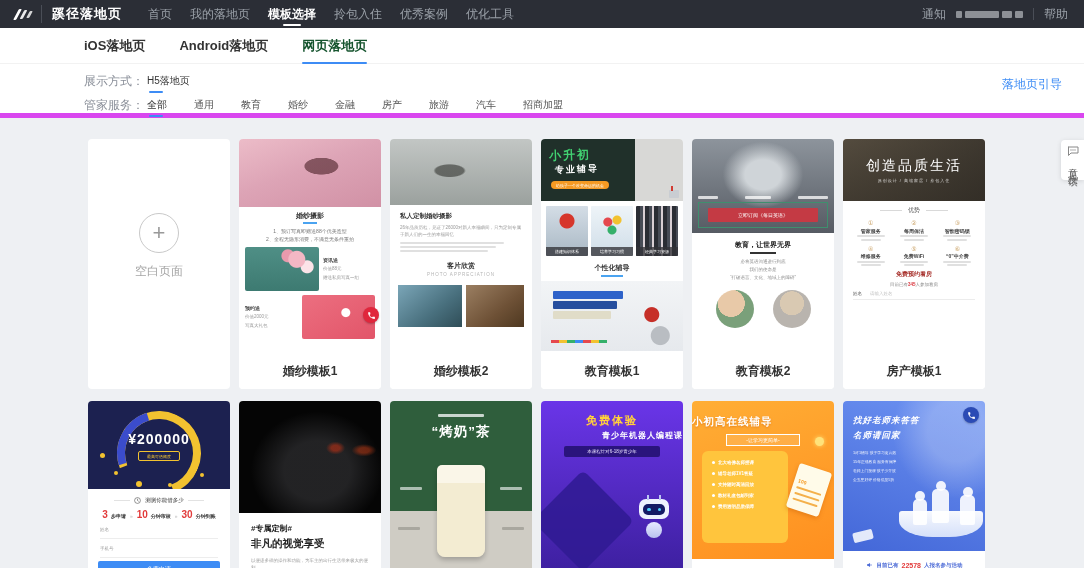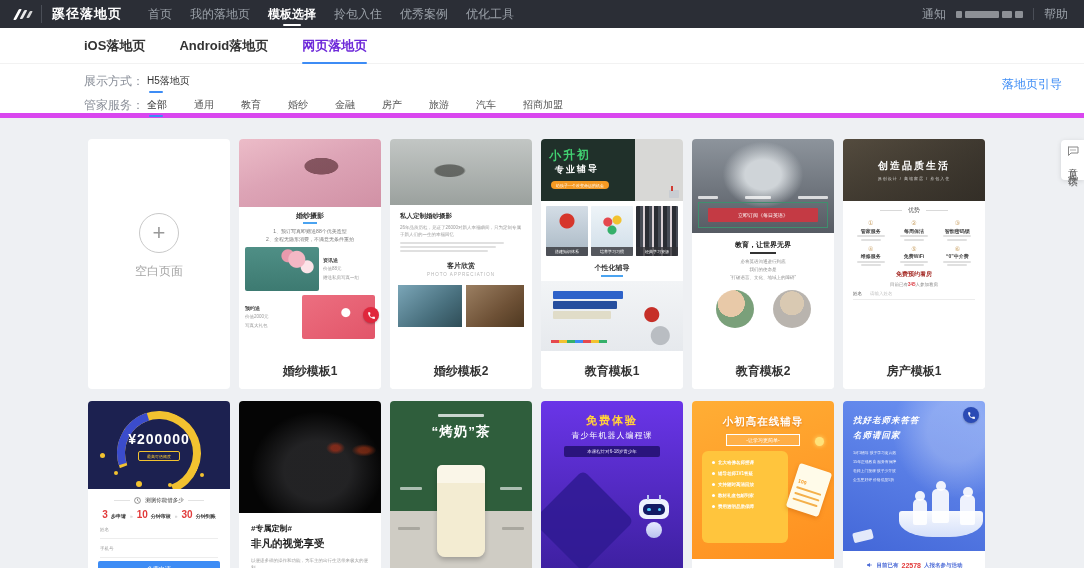--- a/index.html
+++ b/index.html
@@ -18,21 +18,21 @@
 .nav-item.active::after{content:"";position:absolute;left:50%;transform:translateX(-50%);bottom:2px;width:18px;height:2px;background:#fff;border-radius:1px}
 .top-right{margin-left:auto;display:flex;align-items:center;gap:10px}
 .top-link{font-size:12px;color:#9aa0a8;cursor:pointer}
 .redacted{display:flex;gap:3px;align-items:center}
 .redacted b{display:block;height:7px;background:#8d9096;border-radius:1px;filter:blur(.4px)}
 .tdiv{width:1px;height:12px;background:#4a4e57}
 
 
 .tabbar{position:absolute;top:28px;left:0;right:0;height:36px;background:#fff;display:flex;align-items:center;padding-left:84px;gap:34px;border-bottom:1px solid #f2f2f2;z-index:20}
 .tab{position:relative;font-size:13px;color:#333;cursor:pointer;line-height:36px;font-weight:700}
-.tab.active{color:#6d28d9}
+.tab.active{color:#14532d}
 .tab.active::after{content:"";position:absolute;left:0;right:0;bottom:0;height:2px;background:#3d8cf5;border-radius:1px}
 
 
 .filters{position:absolute;top:64px;left:0;right:0;height:54px;background:#fff;border-bottom:5px solid #d946ef;z-index:20}
 .frow{position:absolute;left:84px;display:flex;align-items:center}
 .frow1{top:8px}.frow2{top:32px}
 .flabel{font-size:12px;color:#8a8f99;width:63px}
 .fitem{position:relative;font-size:10px;color:#555;margin-right:27px;cursor:pointer;line-height:18px}
 .fitem.sel{color:#333}
 .fitem.sel::after{content:"";position:absolute;left:2px;bottom:-3px;width:14px;height:2px;background:#3d8cf5;border-radius:1px}
@@ -107,21 +107,21 @@
 .e2-btn{width:86%;height:14px;background:#c43a44;color:#fff;font-size:5px;display:flex;align-items:center;justify-content:center;border-radius:1px}
 .e2-head{margin-top:7px;text-align:center;font-size:7px;font-weight:700;color:#222}
 .e2-hul{width:26px;height:1.5px;background:#333;margin:2px auto 4px}
 .e2-l{font-size:4.5px;color:#8d8d8d;text-align:center;line-height:8px}
 .e2-circ{display:flex;justify-content:space-around;padding:0 14px;margin-top:8px}
 .e2-c1{width:38px;height:38px;border-radius:50%;background:radial-gradient(circle at 40% 35%,#e8c9a8 0 40%,#7aa07a 41%)}
 .e2-c2{width:38px;height:38px;border-radius:50%;background:radial-gradient(circle at 50% 35%,#d9c9b2 0 38%,#b9b4ae 39%)}
 
 
 .r1-hero{height:62px;background:linear-gradient(180deg,rgba(40,36,30,.55),rgba(40,36,30,.7)),linear-gradient(120deg,#8a7c66,#4d463c);display:flex;flex-direction:column;align-items:center;justify-content:center;gap:3px}
-.r1-t{color:#fff;font-size:10px;font-weight:700;letter-spacing:2px}
+.r1-t{color:#fff;font-size:14px;font-weight:400;letter-spacing:2px}
 .r1-s{color:rgba(255,255,255,.75);font-size:4px;letter-spacing:1px}
 .r1-sec{margin-top:5px;display:flex;align-items:center;justify-content:center;gap:6px;font-size:6px;color:#555}
 .r1-sec::before,.r1-sec::after{content:"";width:22px;height:1px;background:#d9d9d9}
 .r1-grid{display:grid;grid-template-columns:repeat(3,1fr);gap:4px 0;padding:4px 6px 0}
 .r1-it{display:flex;flex-direction:column;align-items:center;gap:1.5px}
 .r1-num{font-size:6px;color:#c9a063}
 .r1-nm{font-size:5px;font-weight:700;color:#444}
 .r1-cta{margin-top:4px;text-align:center;font-size:6px;font-weight:700;color:#a8332e}
 .r1-stat{margin-top:3px;text-align:center;font-size:4.5px;color:#888}
 .r1-stat b{color:#d9363e;font-weight:700}
@@ -154,35 +154,35 @@
 
 .mt-thumb{background:linear-gradient(180deg,#2f5e3c 0 44%,#cfccc4 44% 89%,#2f5e3c 89% 100%)}
 .mt-top{position:absolute;left:50%;top:13px;transform:translateX(-50%);width:46px;height:3px}
 .mt-title{position:absolute;left:0;right:0;top:22px;text-align:center;color:#fff;font-size:13.5px;font-weight:800;letter-spacing:1px}
 .mt-cup{position:absolute;left:50%;top:64px;transform:translateX(-50%);width:48px;height:92px;background:linear-gradient(#faf6e8 0 20%,#f3ecd2 20%);border-radius:5px 5px 8px 8px;box-shadow:0 3px 5px rgba(0,0,0,.22)}
 .mt-l{position:absolute;width:22px;height:3px;opacity:.8}
 
 
 .rb-thumb{background:linear-gradient(180deg,#6a35e8,#3c1f9e 70%,#31188f)}
 .rb-h{margin-top:12px;text-align:center;font-size:11px;font-weight:800;color:#ffd43b;letter-spacing:2px;text-shadow:0 1px 0 #8a36c9}
-.rb-s{margin-top:2px;text-align:center;font-size:8px;font-weight:400;color:#fff;letter-spacing:1px}
+.rb-s{margin-top:2px;text-align:right;font-size:8px;font-weight:700;color:#fff;letter-spacing:1px}
 .rb-ban{margin:5px auto 0;width:96px;height:11px;background:rgba(26,12,96,.75);border-radius:2px;color:#e6defc;font-size:4.5px;display:flex;align-items:center;justify-content:center}
 .rb-stage{position:absolute;left:6px;top:84px;width:72px;height:72px;background:#2f1a92;transform:rotate(45deg);opacity:.85;border-radius:6px}
 .rb-bot{position:absolute;right:12px;top:98px;width:34px;height:46px}
 .rb-head{position:relative;width:30px;height:20px;background:#eef2ff;border-radius:7px;margin:0 auto}
 .rb-face{position:absolute;left:4px;top:5px;width:22px;height:11px;background:#141a66;border-radius:5px}
 .rb-face i{position:absolute;top:3.5px;width:3.5px;height:3.5px;border-radius:50%;background:#4dd2ff}
 .rb-face i:first-child{left:4px}.rb-face i:last-child{right:4px}
 .rb-ant{position:absolute;top:-4px;width:2px;height:5px;background:#bcc6f2}
 .rb-body{width:16px;height:16px;border-radius:50%;background:linear-gradient(#e7ebff,#b9c2ef);margin:3px auto 0}
 
 
 .or-thumb{background:#fff}
 .or-hero{height:158px;background:linear-gradient(160deg,#ffae35,#ff8f1f);position:relative;overflow:hidden}
-.or-h{margin-top:14px;text-align:center;font-size:10.5px;font-weight:800;color:#fff;letter-spacing:1px;text-shadow:0 1px 2px rgba(200,90,0,.5)}
+.or-h{margin-top:14px;font-size:10.5px;font-weight:800;color:#fff;letter-spacing:1px;text-shadow:0 1px 2px rgba(200,90,0,.5)}
 .or-pill{margin:5px auto 0;width:74px;height:12px;border:1px solid #fff;color:#fff;font-size:5px;display:flex;align-items:center;justify-content:center;background:rgba(255,255,255,.12)}
 .or-sun{position:absolute;right:10px;top:36px;width:9px;height:9px;border-radius:50%;background:#ffe27a;box-shadow:0 0 4px #ffe27a}
 .or-panel{position:absolute;left:10px;top:50px;width:86px;height:92px;background:#ffc53d;border-radius:6px;padding:9px 0 0 10px;display:flex;flex-direction:column;gap:6px}
 .or-b{display:flex;align-items:center;gap:3px;font-size:4.5px;color:#fff;font-weight:700}
 .or-b::before{content:"";width:3px;height:3px;border-radius:50%;background:#fff}
 .or-paper{position:absolute;right:8px;top:66px;width:34px;height:46px;background:#fffbe9;border-radius:3px;transform:rotate(18deg);box-shadow:0 2px 4px rgba(180,80,0,.35);padding:5px 4px}
 .or-paper i{display:block;height:2px;background:#f4b04a;margin-bottom:4px;border-radius:1px}
 .or-100{font-size:5px;color:#f59a23;font-weight:800}
 
 

